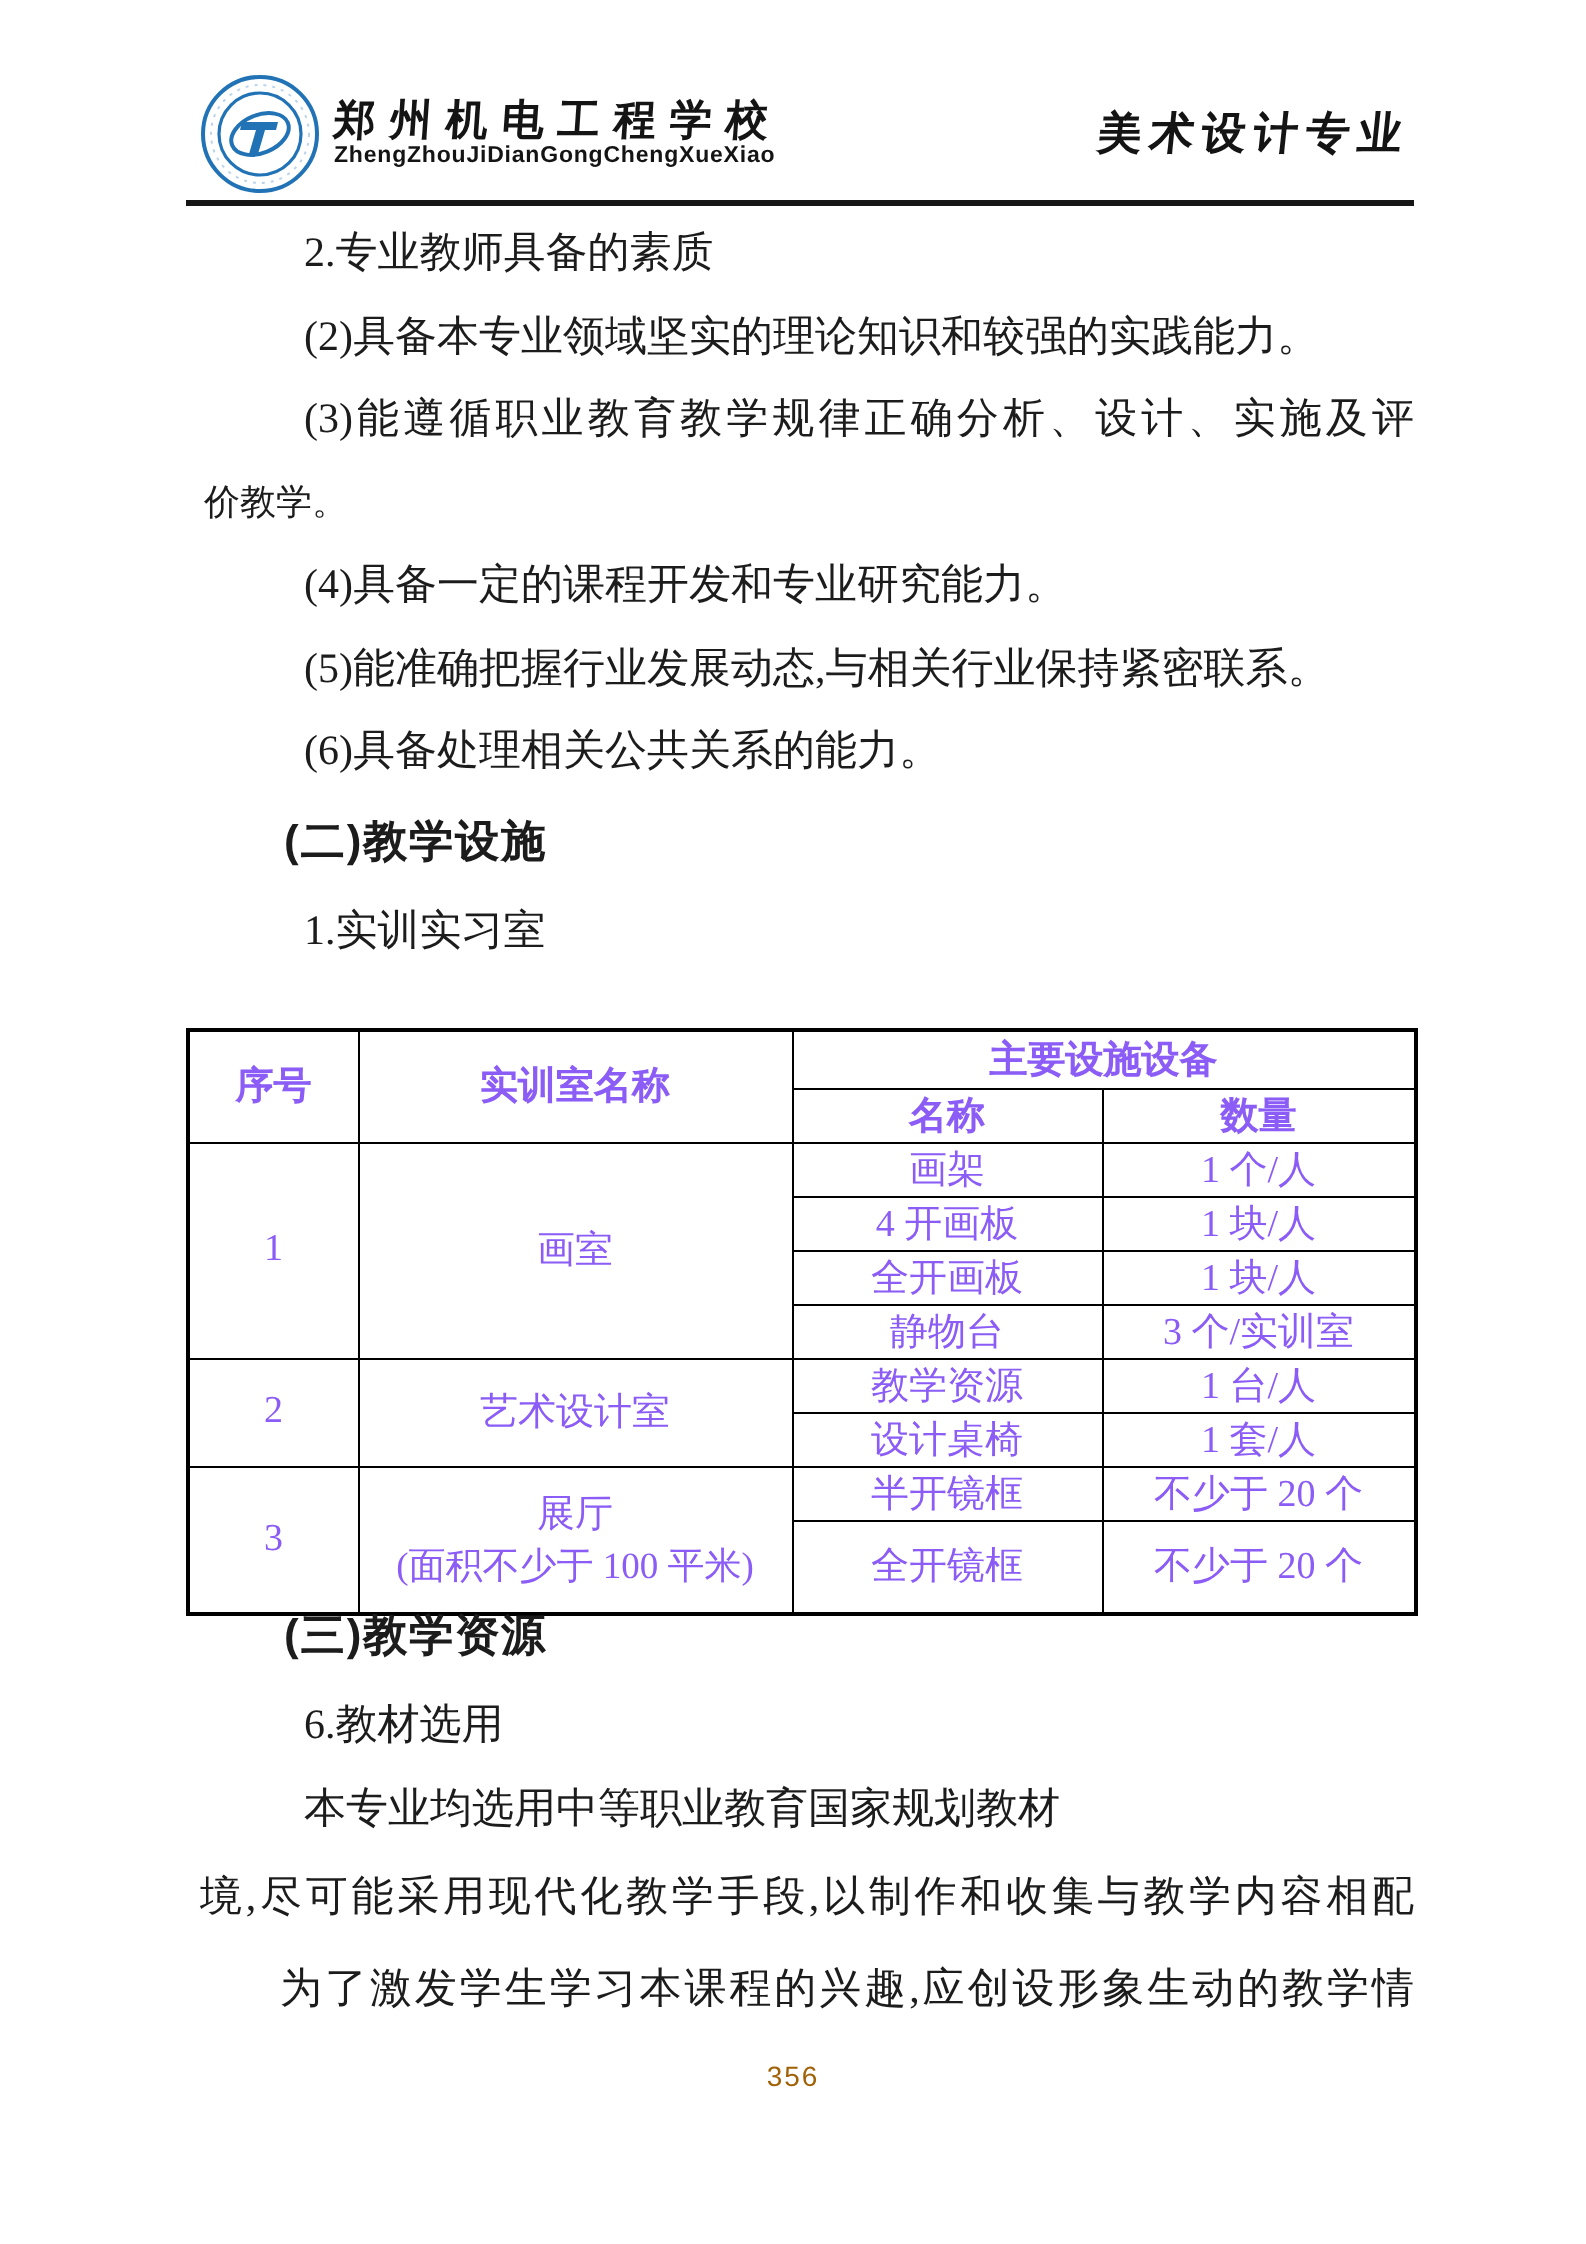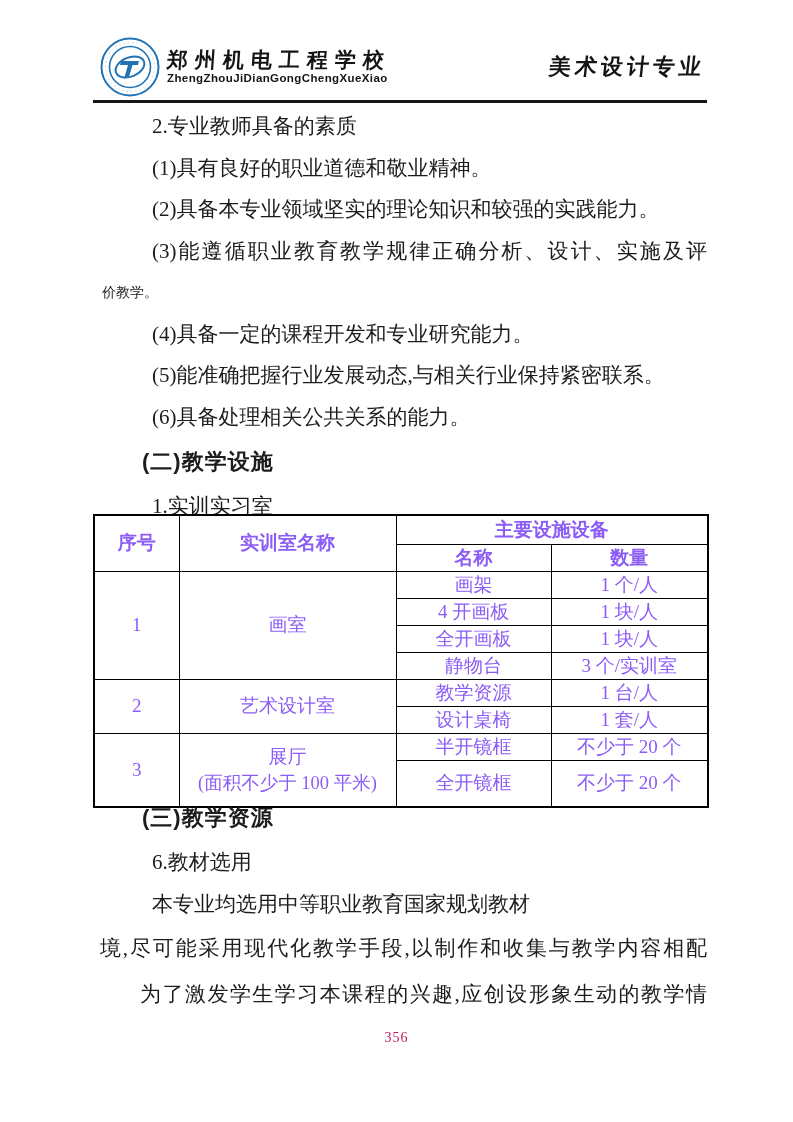--- a/index.html
+++ b/index.html
@@ -33,21 +33,21 @@
   }
   .hdr-spacer{flex:1;}
   .doc-title{
     font-weight:bold;font-size:22px;color:#141414;letter-spacing:4px;
     transform:skewX(-6deg);
     padding-right:2px;white-space:nowrap;
   }
   
   .doc{position:absolute;left:100px;top:106px;width:607px;}
   .doc .p{font-size:21px;line-height:41.5px;margin:0;text-indent:52px;white-space:nowrap;}
-  .doc .cont{font-size:14px;line-height:41.5px;margin:0;text-indent:2px;white-space:nowrap;}
+  .doc .cont{font-size:18px;line-height:41.5px;margin:0;text-indent:2px;white-space:nowrap;}
   .doc .jline{
     font-size:21px;line-height:41.5px;margin:0;
     text-align:justify;text-align-last:justify;
     text-indent:52px;
   }
   .doc .jline2{
     font-size:21px;line-height:46px;margin:0;
     text-align:justify;text-align-last:justify;
     text-indent:0;
   }
@@ -68,22 +68,22 @@
     border:1px solid #000;text-align:center;vertical-align:middle;
     padding:0 2px;overflow:hidden;
   }
   table.facilities th{font-weight:bold;}
   tr.h1{height:29px;} tr.h2{height:26px;}
   tr.r{height:26px;} tr.r-tall{height:47px;}
   .room-note{font-size:18.5px;}
   
   .pageno{
     position:absolute;left:0;right:0;top:1030px;text-align:center;
-    font-size:14px;color:#be185d;letter-spacing:1px;
-    font-family:Liberation Serif, serif;
+    font-size:14px;color:#a16207;letter-spacing:1px;
+    font-family:Liberation Sans, sans-serif;
   }
 </style>
 </head>
 <body>
 
 <div class="page">
 
   <div class="hdr">
     <div class="logo-wrap">
       <svg width="62" height="62" viewBox="0 0 62 62">
@@ -97,21 +97,20 @@
         <span class="school-cn">郑州机电工程学校</span>
         <span class="school-py">ZhengZhouJiDianGongChengXueXiao</span>
       </div>
     </div>
     <div class="hdr-spacer"></div>
     <div class="doc-title">美术设计专业</div>
   </div>
 
   <div class="doc">
     <p class="p">2.专业教师具备的素质</p>
-    <p class="p">(1)具有良好的职业道德和敬业精神。</p>
     <p class="p">(2)具备本专业领域坚实的理论知识和较强的实践能力。</p>
     <p class="jline">(3)能遵循职业教育教学规律正确分析、设计、实施及评</p>
     <p class="cont">价教学。</p>
     <p class="p">(4)具备一定的课程开发和专业研究能力。</p>
     <p class="p">(5)能准确把握行业发展动态,与相关行业保持紧密联系。</p>
     <p class="p">(6)具备处理相关公共关系的能力。</p>
     <p class="hsec">(二)教学设施</p>
     <p class="p">1.实训实习室</p>
   </div>
 

